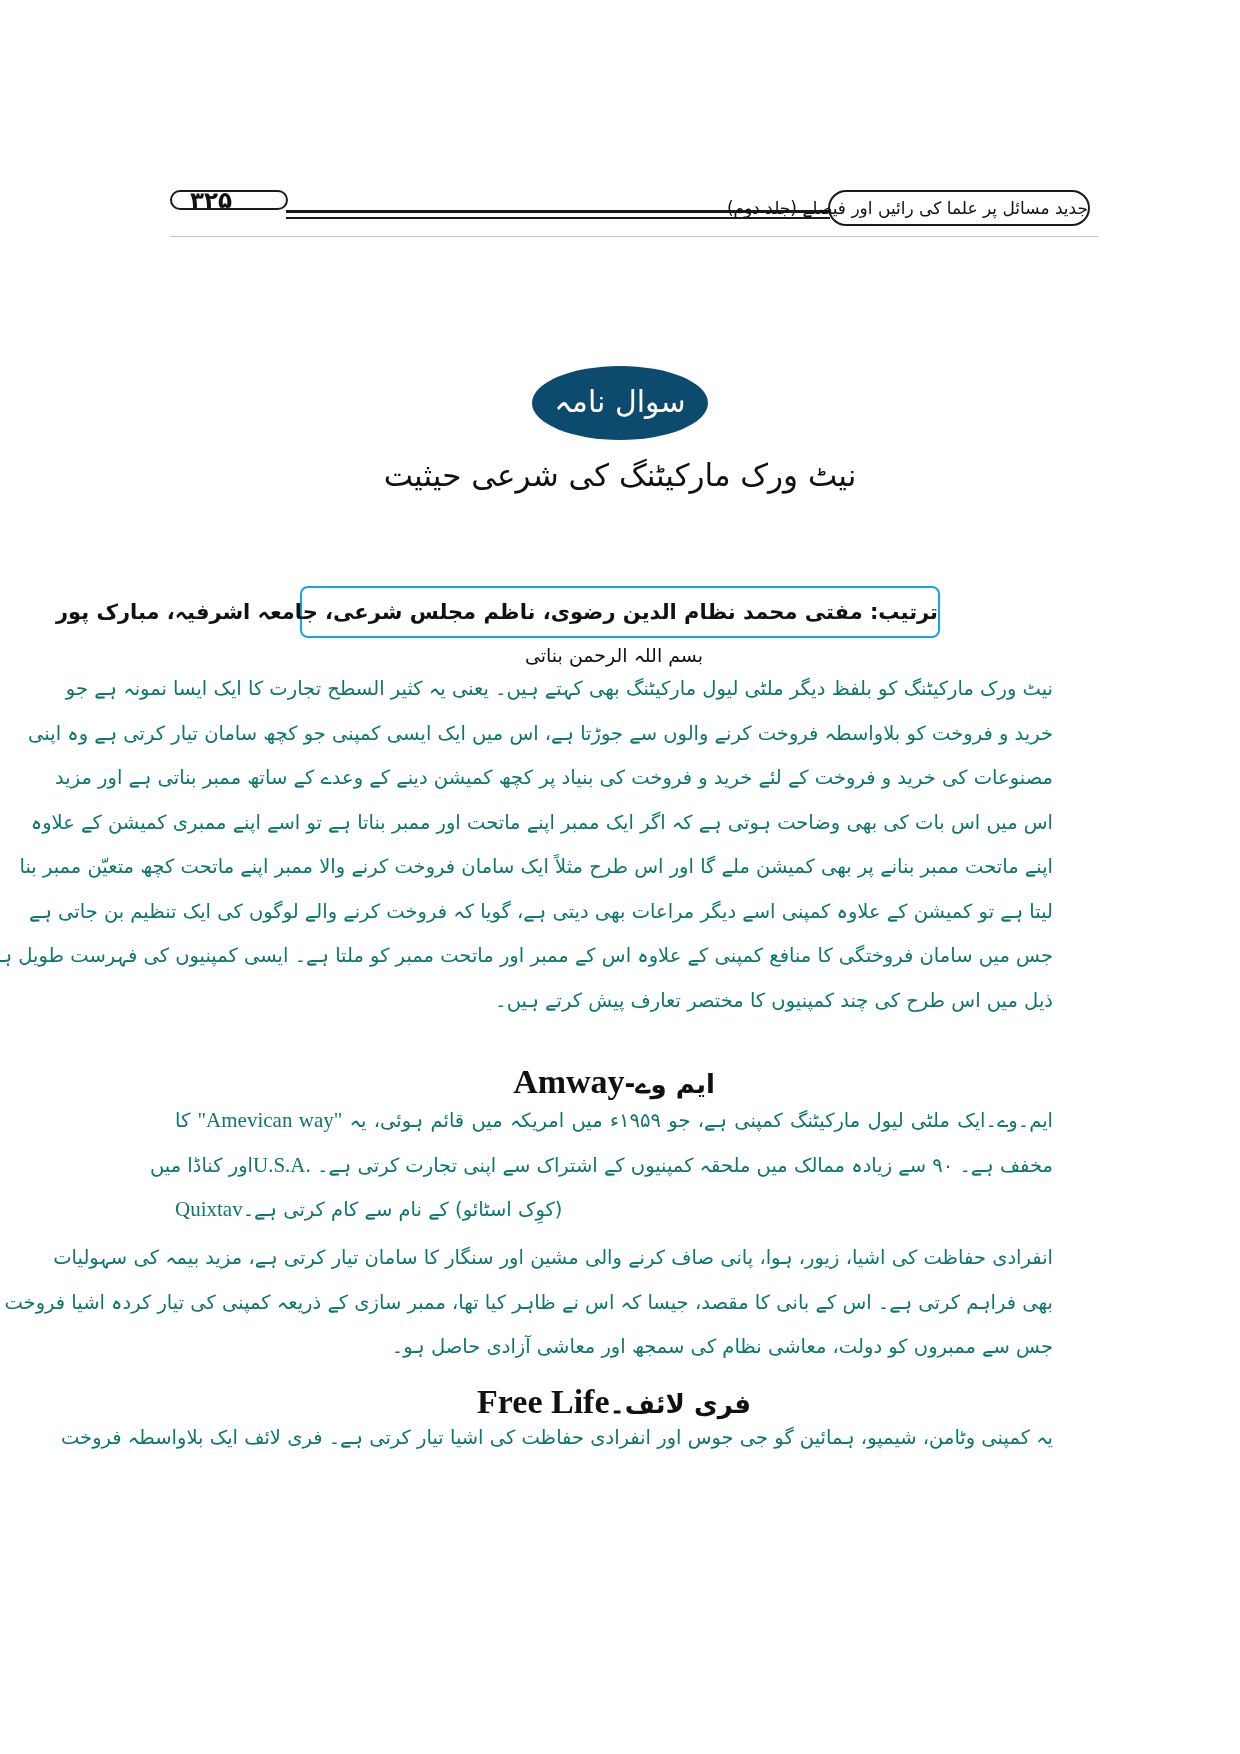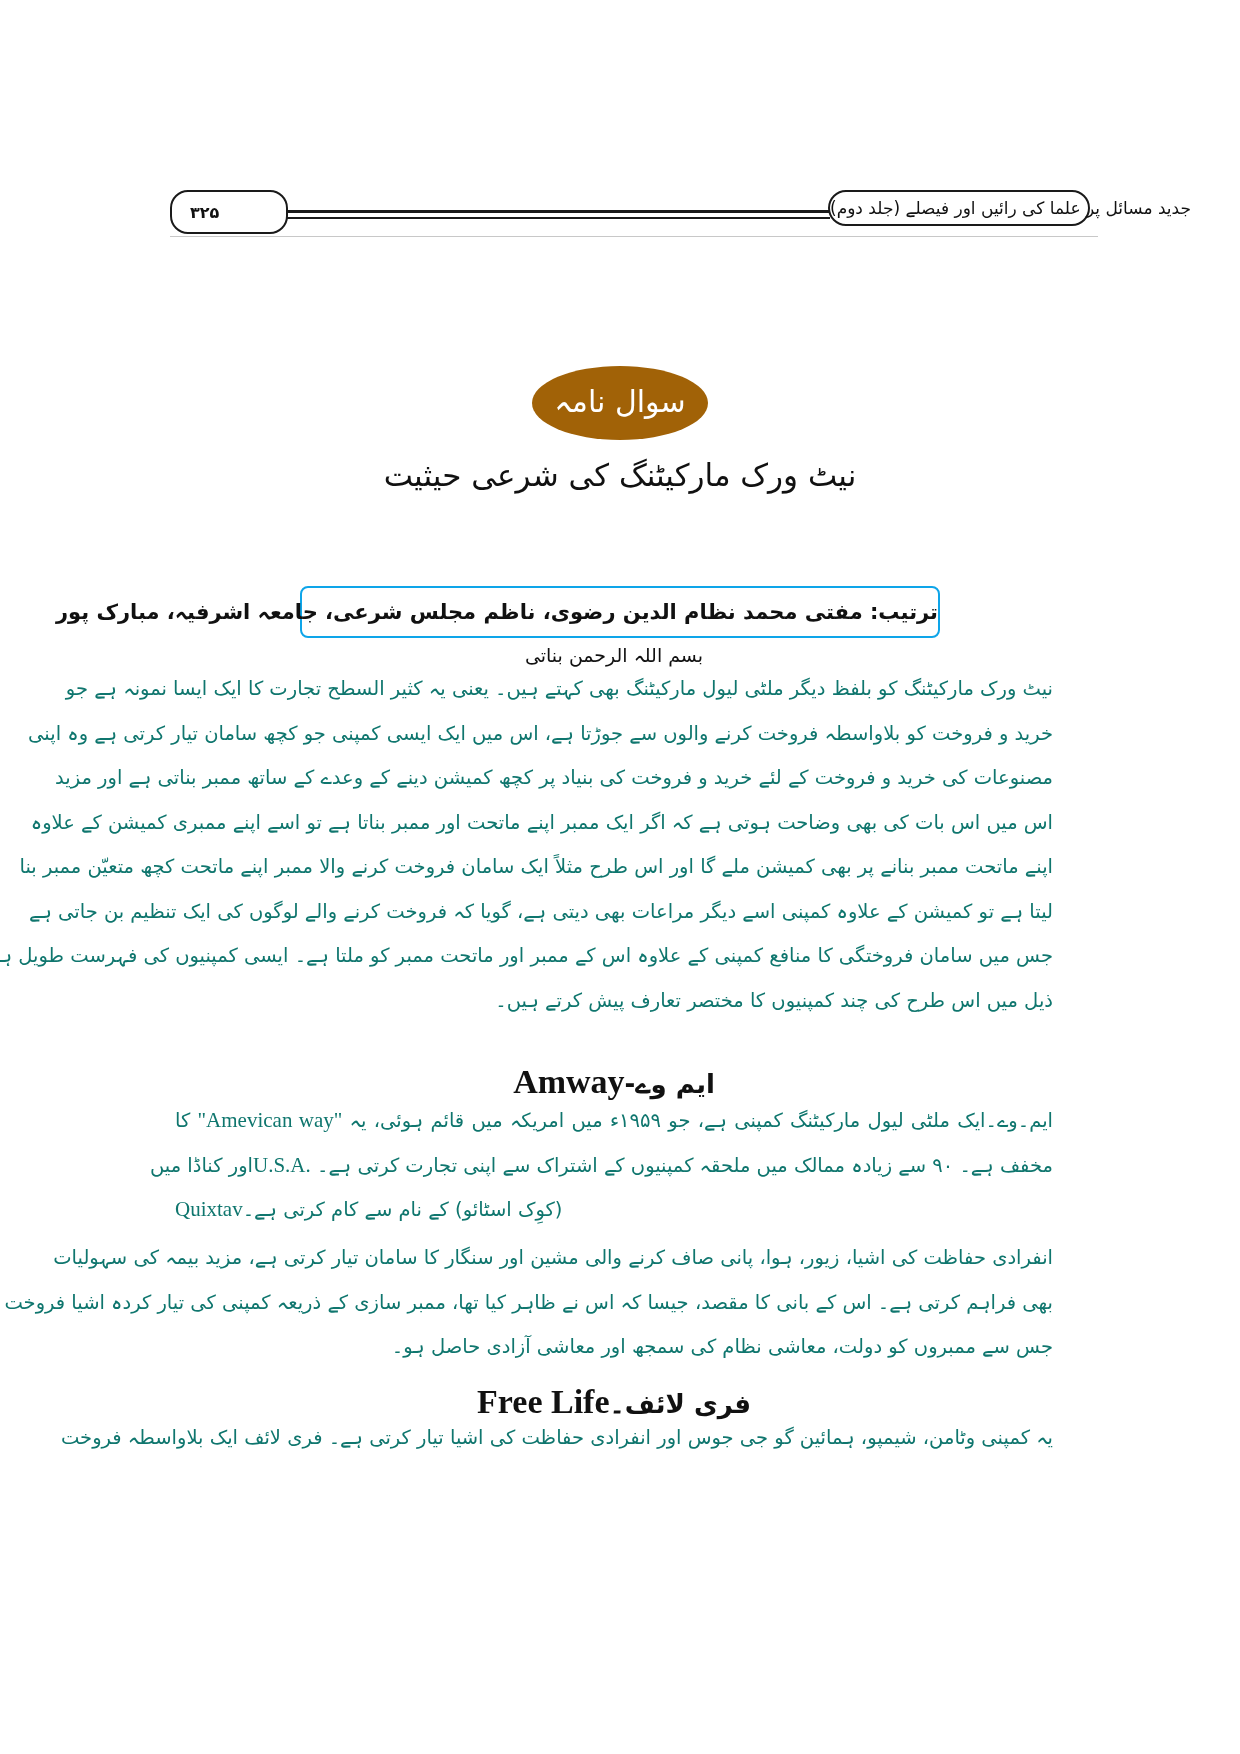--- a/index.html
+++ b/index.html
@@ -25,43 +25,43 @@
     .header {
       position: absolute;
       left: 170px;
       top: 190px;
       width: 920px;
       height: 40px;
     }
     .hdr-page-box {
       position: absolute;
       left: 0; top: 0;
-      width: 118px; height: 44px;
+      width: 118px; height: 20px;
       border: 2.5px solid #1a1a1a;
       border-radius: 18px;
       box-sizing: border-box;
       display: flex;
       align-items: center;
       padding-left: 18px;
       font-family: "DejaVu Sans", sans-serif;
       font-weight: bold;
-      font-size: 16px;
+      font-size: 23px;
       direction: rtl;
       justify-content: flex-end;
     }
     .hdr-title-box {
       position: absolute;
       right: 0; top: 0;
       width: 262px; height: 36px;
       border: 2.5px solid #1a1a1a;
       border-radius: 18px;
       box-sizing: border-box;
       display: flex;
       align-items: center;
-      justify-content: flex-end;
+      justify-content: flex-start;
       font-family: "DejaVu Sans", sans-serif;
       font-size: 17px;
       direction: rtl;
       white-space: nowrap;
     }
     .hdr-rule {
       position: absolute;
       left: 116px;
       right: 260px;
       top: 20px;
@@ -78,21 +78,21 @@
       background: #c8c8c8;
     }
 
     
     .badge {
       position: absolute;
       left: 532px;
       top: 366px;
       width: 176px;
       height: 74px;
-      background: #a16207;
+      background: #0c4a6e;
       border-radius: 50%;
       color: #ffffff;
       display: flex;
       align-items: center;
       justify-content: center;
       font-family: "DejaVu Sans", sans-serif;
       font-size: 30px;
       direction: rtl;
       padding-bottom: 4px;
       box-sizing: border-box;

